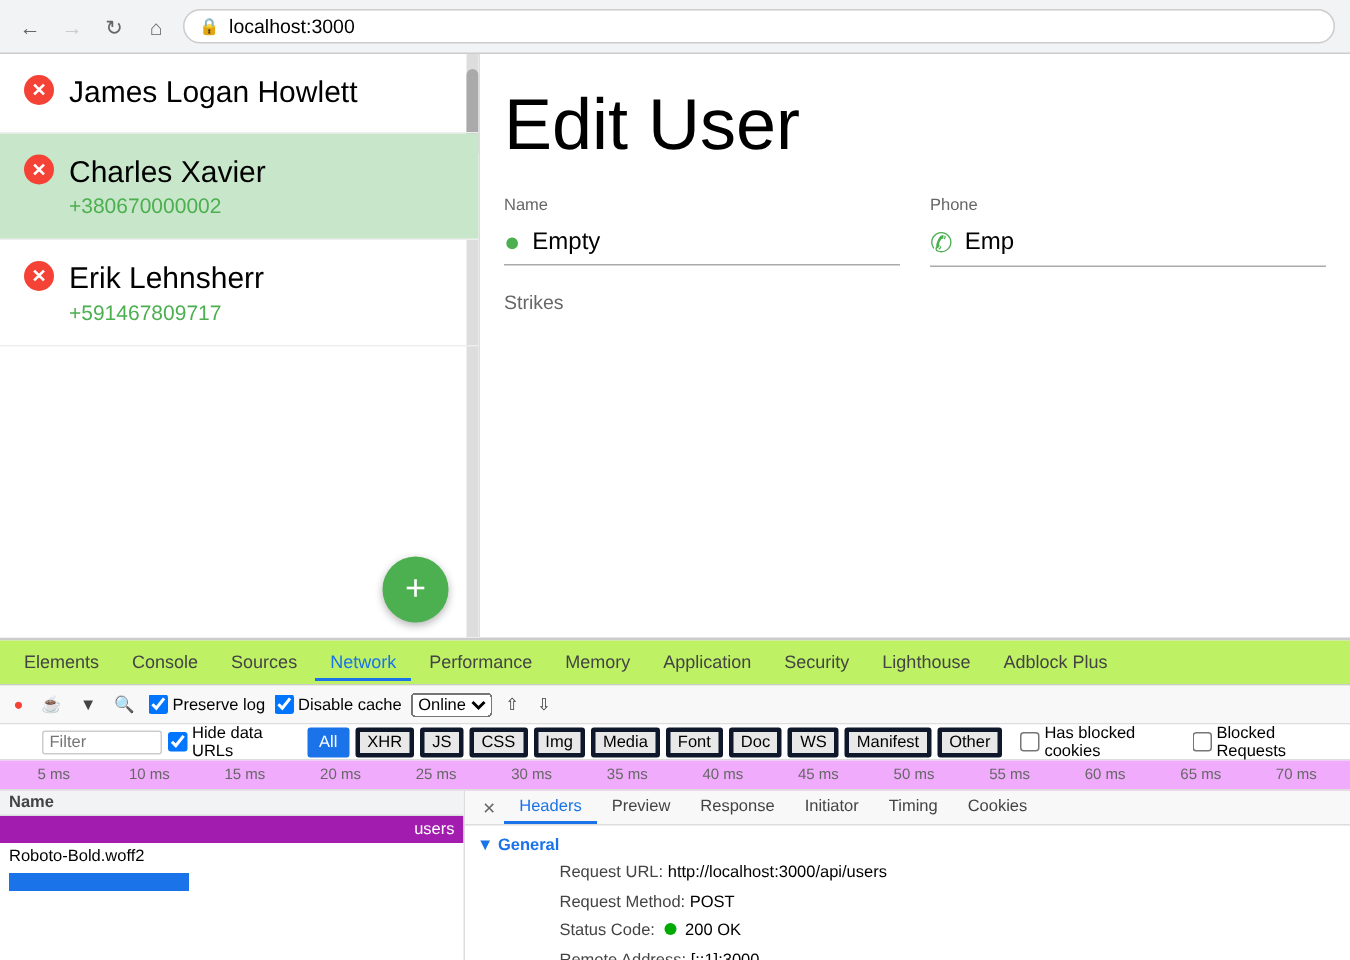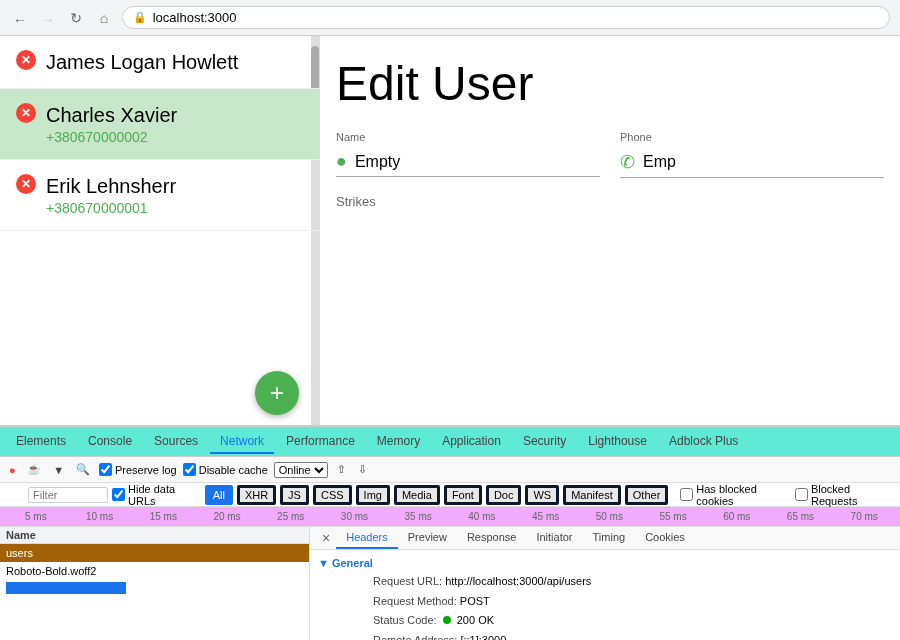--- a/index.html
+++ b/index.html
@@ -102,21 +102,21 @@
     .devtools {
       height: 215px;
       border-top: 2px solid #ccc;
       display: flex;
       flex-direction: column;
       background: #fff;
     }
     .devtools-tabs {
       display: flex;
       align-items: center;
-      background: #5eead4;
+      background: #bef264;
       border-bottom: 1px solid #ccc;
       padding: 0 6px;
       height: 30px;
       gap: 2px;
     }
     .devtools-tab {
       padding: 4px 10px; font-size: 12px; cursor: pointer; color: #444;
       border-bottom: 2px solid transparent;
     }
     .devtools-tab.active { border-bottom: 2px solid #1a73e8; color: #1a73e8; }
@@ -158,21 +158,21 @@
       border-right: 1px solid #ddd;
       overflow: hidden;
     }
     .network-list-header {
       display: flex; background: #f1f3f4; border-bottom: 1px solid #ddd; padding: 2px 6px;
       font-size: 11px; color: #444; font-weight: bold;
     }
     .network-row {
       padding: 3px 6px; font-size: 11px; cursor: pointer; display: flex; align-items: center;
     }
-    .network-row.selected { background: #a16207; color: #fff; }
+    .network-row.selected { background: #a21caf; color: #fff; text-align: right; }
     .network-row-name { flex: 1; }
 
     
     .request-detail {
       flex: 1;
       overflow-y: auto;
       font-size: 11px;
     }
     .detail-tabs {
       display: flex; border-bottom: 1px solid #ddd; background: #f8f8f8; padding: 0 6px;
@@ -227,21 +227,21 @@
       <div class="user-info">
         <div class="user-name">Charles Xavier</div>
         <div class="user-phone">+380670000002</div>
       </div>
     </div>
 
     <div class="user-item">
       <div class="close-btn">✕</div>
       <div class="user-info">
         <div class="user-name">Erik Lehnsherr</div>
-        <div class="user-phone">+380670000001</div>
+        <div class="user-phone">+591467809717</div>
       </div>
     </div>
 
     <div class="fab-btn">+</div>
   </div>
 
   <div class="main-content">
     <h1 class="page-title">Edit User</h1>
     <div class="form-row">
       <div class="form-field">

